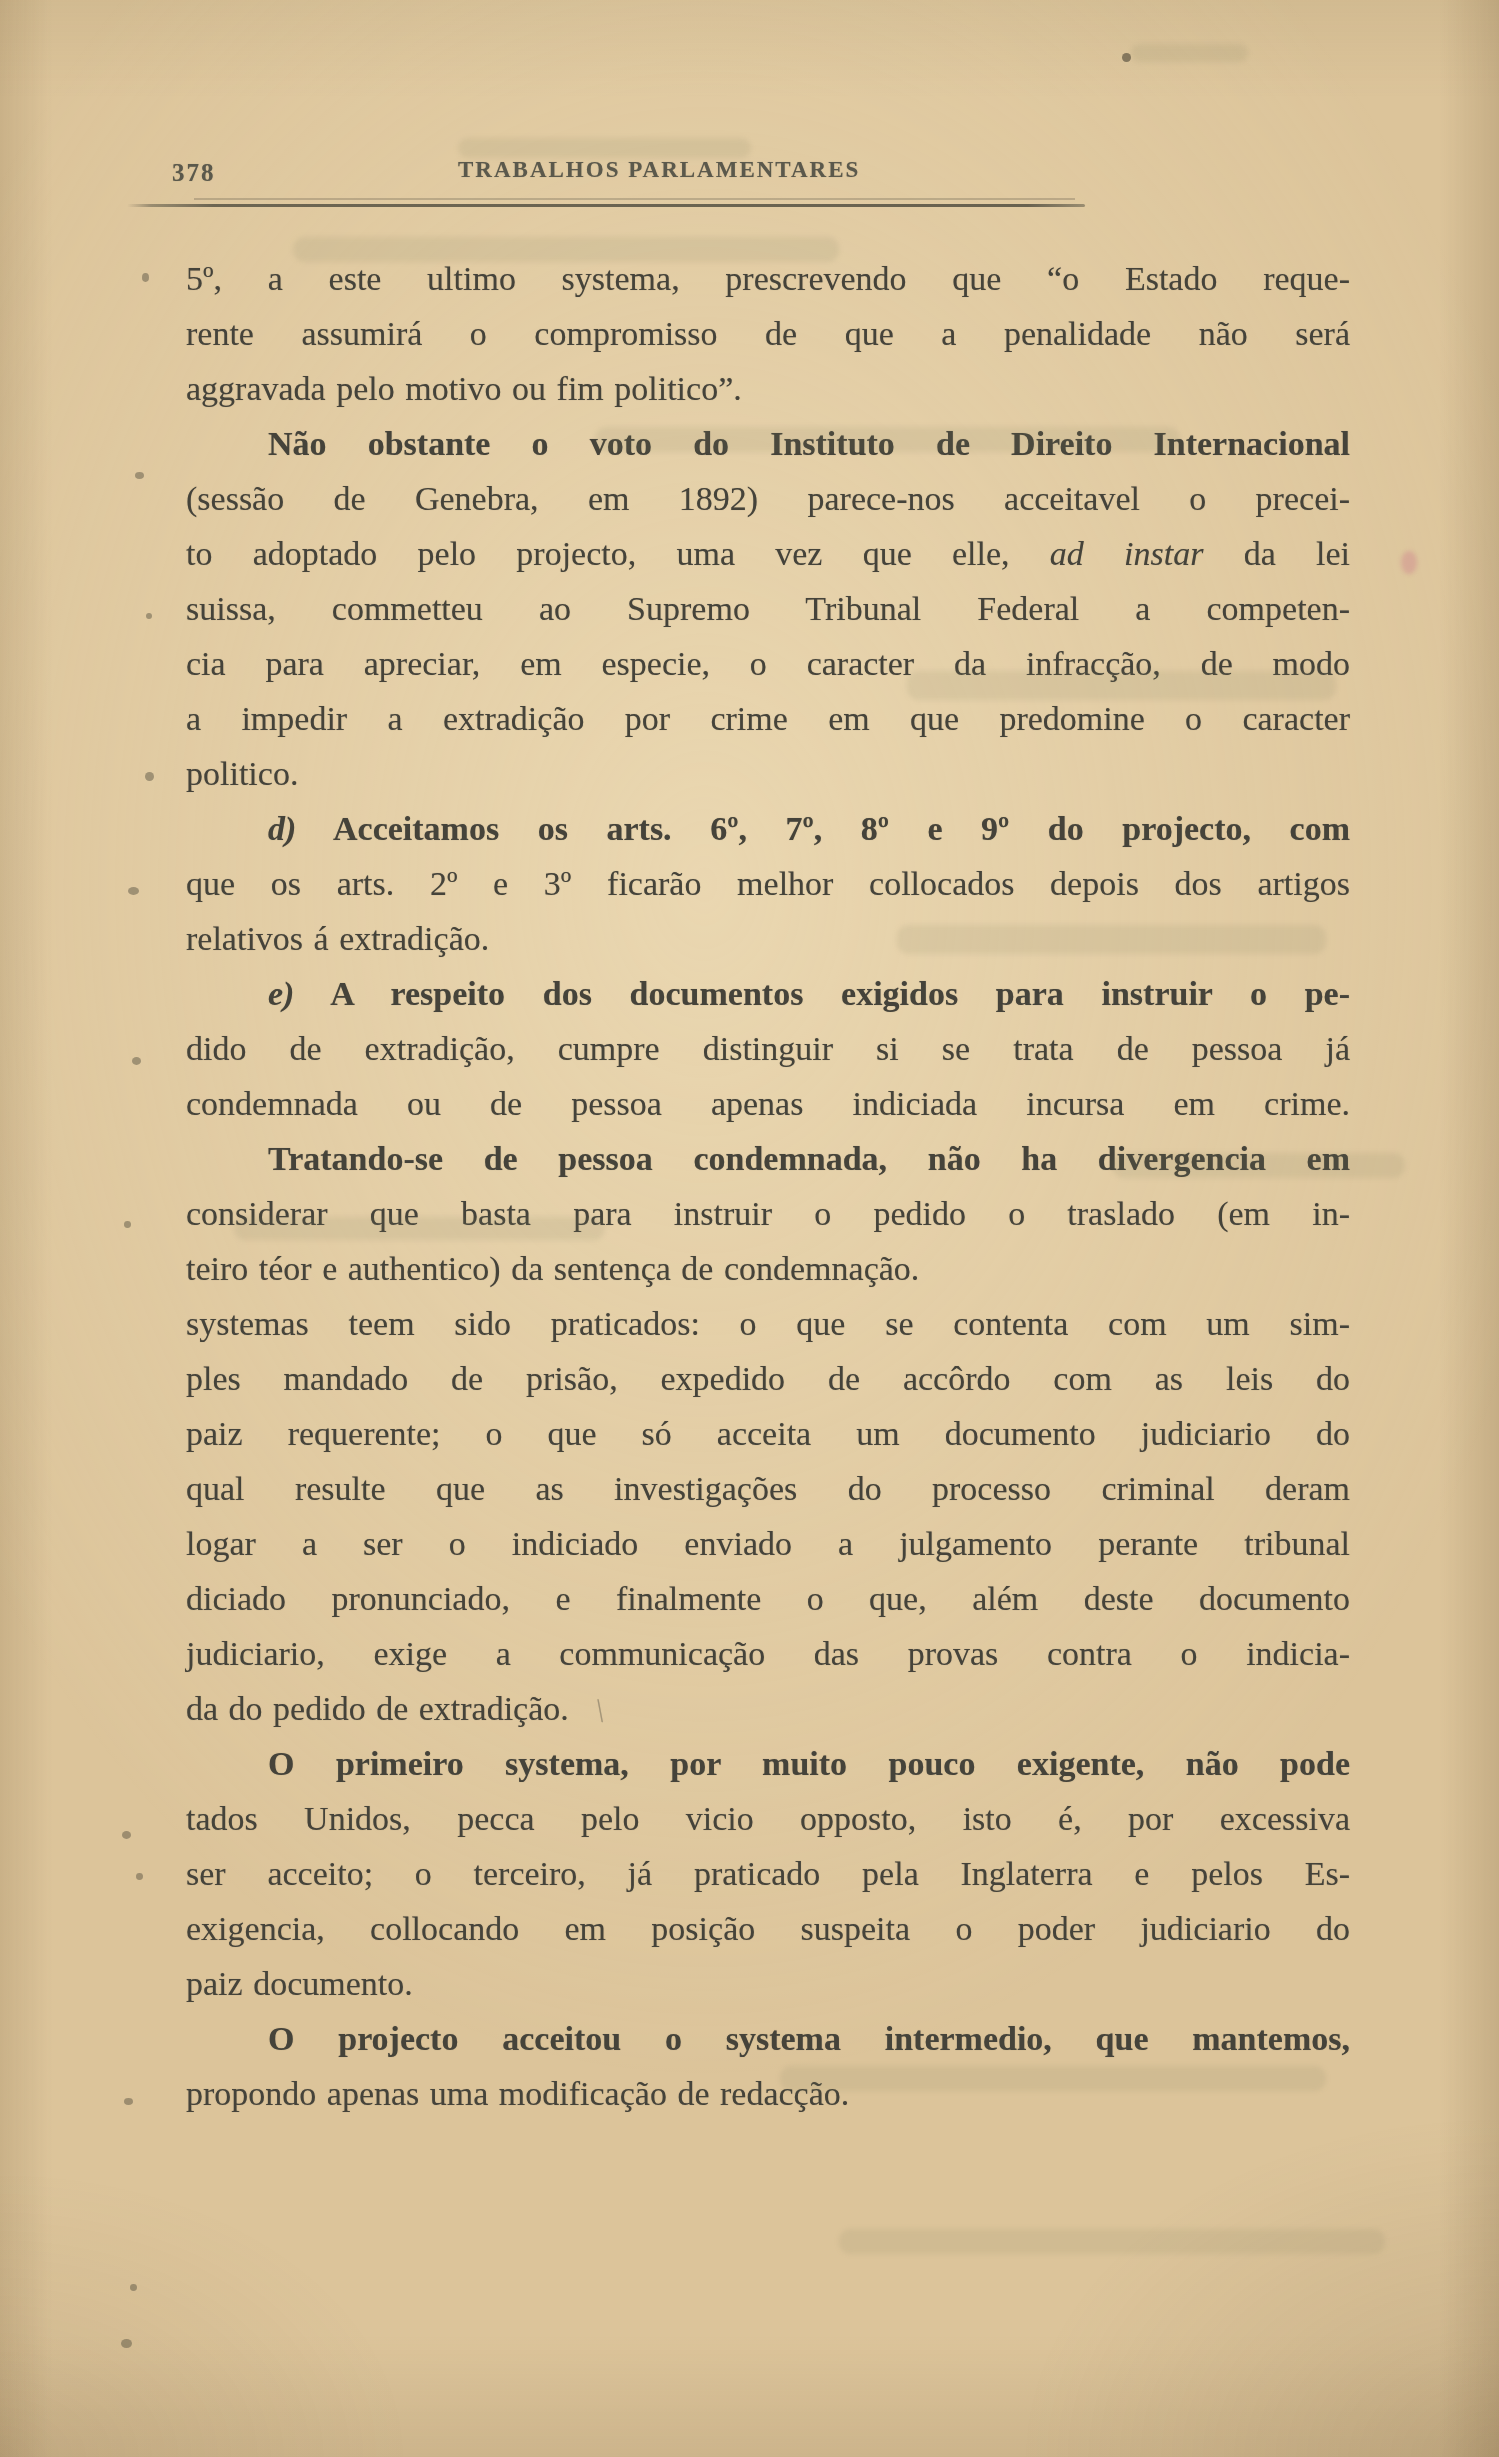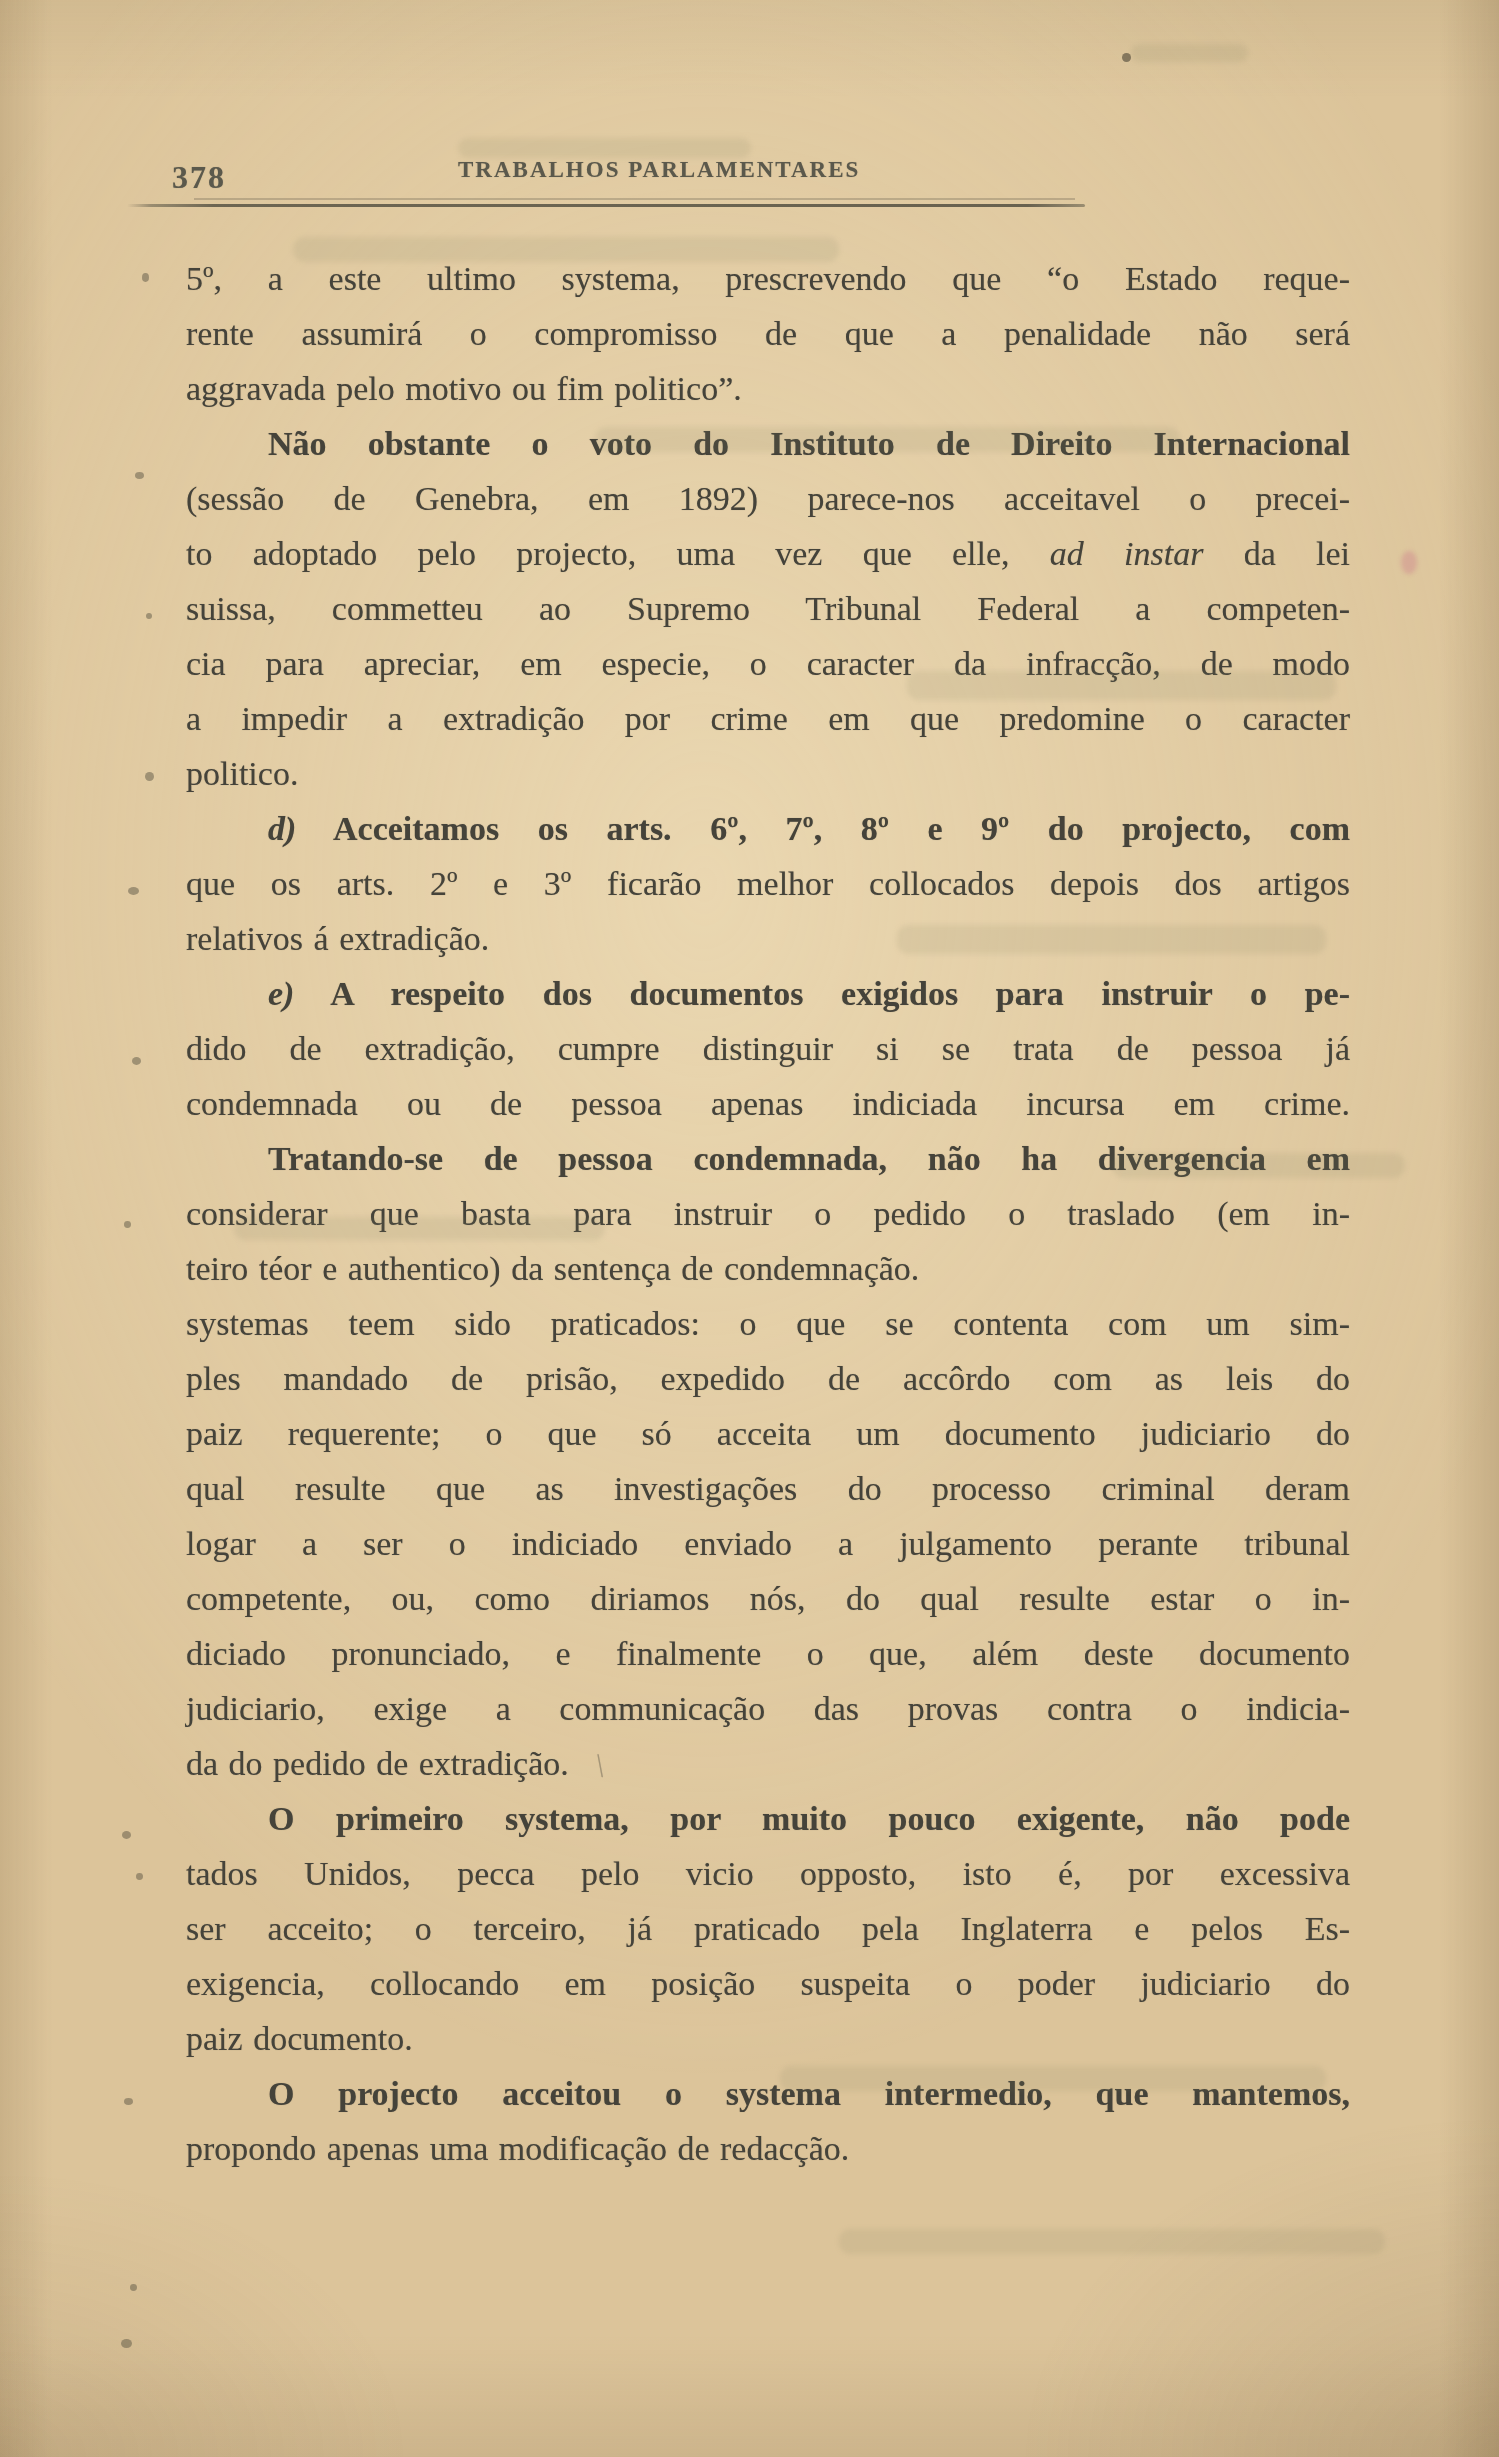--- a/index.html
+++ b/index.html
@@ -16,21 +16,21 @@
       radial-gradient(ellipse 1219px 1658px at 47% 36%, rgba(255,243,210,0.40), rgba(255,243,210,0) 72%),
       radial-gradient(ellipse 683px 488px at 100% 100%, rgba(106,82,48,0.18), rgba(106,82,48,0) 70%),
       radial-gradient(ellipse 585px 410px at 0% 100%, rgba(106,82,48,0.12), rgba(106,82,48,0) 70%),
       linear-gradient(90deg, rgba(118,92,54,0.18) 0%, rgba(118,92,54,0) 3.5%),
       linear-gradient(270deg, rgba(108,84,50,0.20) 0%, rgba(108,84,50,0) 4%),
       linear-gradient(0deg, rgba(108,84,50,0.14) 0%, rgba(108,84,50,0) 5%),
       linear-gradient(180deg, rgba(120,100,62,0.10) 0%, rgba(120,100,62,0) 4%);
   }
   .page-number{
     position:absolute;left:172px;top:159px;
-    font-size:32px;letter-spacing:2px;color:var(--header-ink);
+    font-size:25px;letter-spacing:2px;color:var(--header-ink);
     font-weight:700;text-shadow:0 0 1px rgba(90,88,75,0.4);
   }
   .running-title{
     position:absolute;left:458px;top:157px;
     font-size:23px;letter-spacing:2px;color:var(--header-ink);
     font-weight:700;text-shadow:0 0 1px rgba(90,88,75,0.4);
     white-space:nowrap;
   }
   .header-rule{
     position:absolute;left:127px;top:204px;width:958px;height:3.4px;
@@ -89,21 +89,20 @@
     <div class="line j"><span class="seg">dido de extradição, cumpre distinguir si se trata de pessoa já</span></div>
     <div class="line j"><span class="seg">condemnada ou de pessoa apenas indiciada incursa em crime.</span></div>
     <div class="line j indent"><span class="seg">Tratando-se de pessoa condemnada, não ha divergencia em</span></div>
     <div class="line j"><span class="seg">considerar que basta para instruir o pedido o traslado (em in-</span></div>
     <div class="line"><span class="seg">teiro téor e authentico) da sentença de condemnação.</span></div>
     <div class="line j"><span class="seg">systemas teem sido praticados: o que se contenta com um sim-</span></div>
     <div class="line j"><span class="seg">ples mandado de prisão, expedido de accôrdo com as leis do</span></div>
     <div class="line j"><span class="seg">paiz requerente; o que só acceita um documento judiciario do</span></div>
     <div class="line j"><span class="seg">qual resulte que as investigações do processo criminal deram</span></div>
     <div class="line j"><span class="seg">logar a ser o indiciado enviado a julgamento perante tribunal</span></div>
-    <div class="line j"><span class="seg">competente, ou, como diriamos nós, do qual resulte estar o in-</span></div>
     <div class="line j"><span class="seg">diciado pronunciado, e finalmente o que, além deste documento</span></div>
     <div class="line j"><span class="seg">judiciario, exige a communicação das provas contra o indicia-</span></div>
     <div class="line"><span class="seg">da do pedido de extradição.</span><span class="seg ghost-mark">\</span></div>
     <div class="line j indent"><span class="seg">O primeiro systema, por muito pouco exigente, não pode</span></div>
     <div class="line j"><span class="seg">tados Unidos, pecca pelo vicio opposto, isto é, por excessiva</span></div>
     <div class="line j"><span class="seg">ser acceito; o terceiro, já praticado pela Inglaterra e pelos Es-</span></div>
     <div class="line j"><span class="seg">exigencia, collocando em posição suspeita o poder judiciario do</span></div>
     <div class="line"><span class="seg">paiz documento.</span></div>
     <div class="line j indent"><span class="seg">O projecto acceitou o systema intermedio, que mantemos,</span></div>
     <div class="line"><span class="seg">propondo apenas uma modificação de redacção.</span></div>

